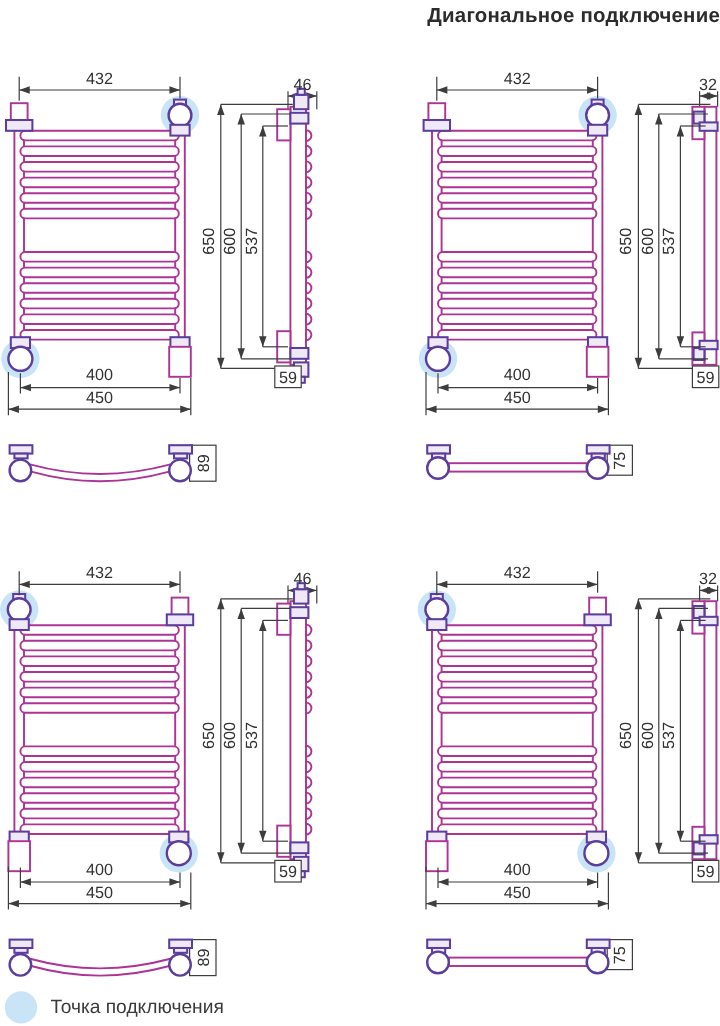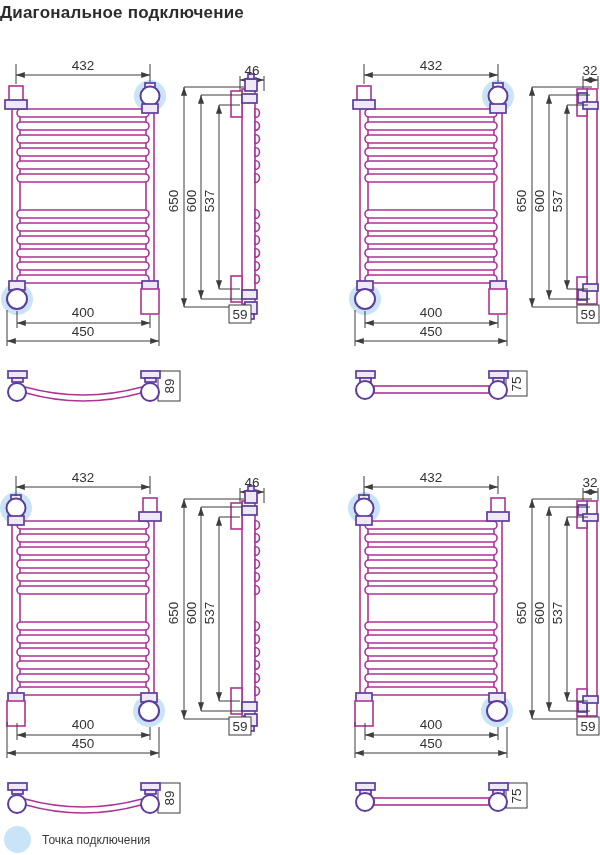--- a/index.html
+++ b/index.html
@@ -1,22 +1,22 @@
 <!DOCTYPE html>
 <html><head>
 <meta charset="utf-8">
 <style>
   html,body{margin:0;padding:0;background:#ffffff;}
   .page{position:relative;width:600px;height:855px;background:#fff;overflow:hidden;
         font-family:"Liberation Sans", sans-serif;}
-  .title{position:absolute;top:3px;left:0;right:0;text-align:left;
+  .title{position:absolute;top:3px;left:0;right:0;text-align:right;
          font-size:17px;font-weight:bold;color:#2c2c2c;letter-spacing:.2px;}
   .legend{position:absolute;left:4px;top:826px;display:flex;align-items:center;gap:11px;}
   .legend-dot{width:27px;height:27px;border-radius:50%;background:#c9e4f6;display:inline-block;}
-  .legend-label{font-size:12px;color:#3a3a3a;}
+  .legend-label{font-size:16px;color:#3a3a3a;}
   svg{position:absolute;left:0;top:0;}
   .pipe{fill:#ffffff;stroke:#ad3494;stroke-width:1.6;}
   .pipeline{fill:none;stroke:#ad3494;stroke-width:1.6;}
   .fit{fill:#efe9f7;stroke:#5c3d9e;stroke-width:1.7;}
   .ball{fill:#ffffff;stroke:#5c3d9e;stroke-width:2;}
   .hl{fill:#c9e4f6;stroke:none;}
   .dimline{stroke:#3d3d3d;stroke-width:1;fill:none;}
   .dimbox{fill:#ffffff;stroke:#3d3d3d;stroke-width:1;}
   .dim{font-size:13.5px;fill:#333333;text-anchor:middle;}
 </style>

